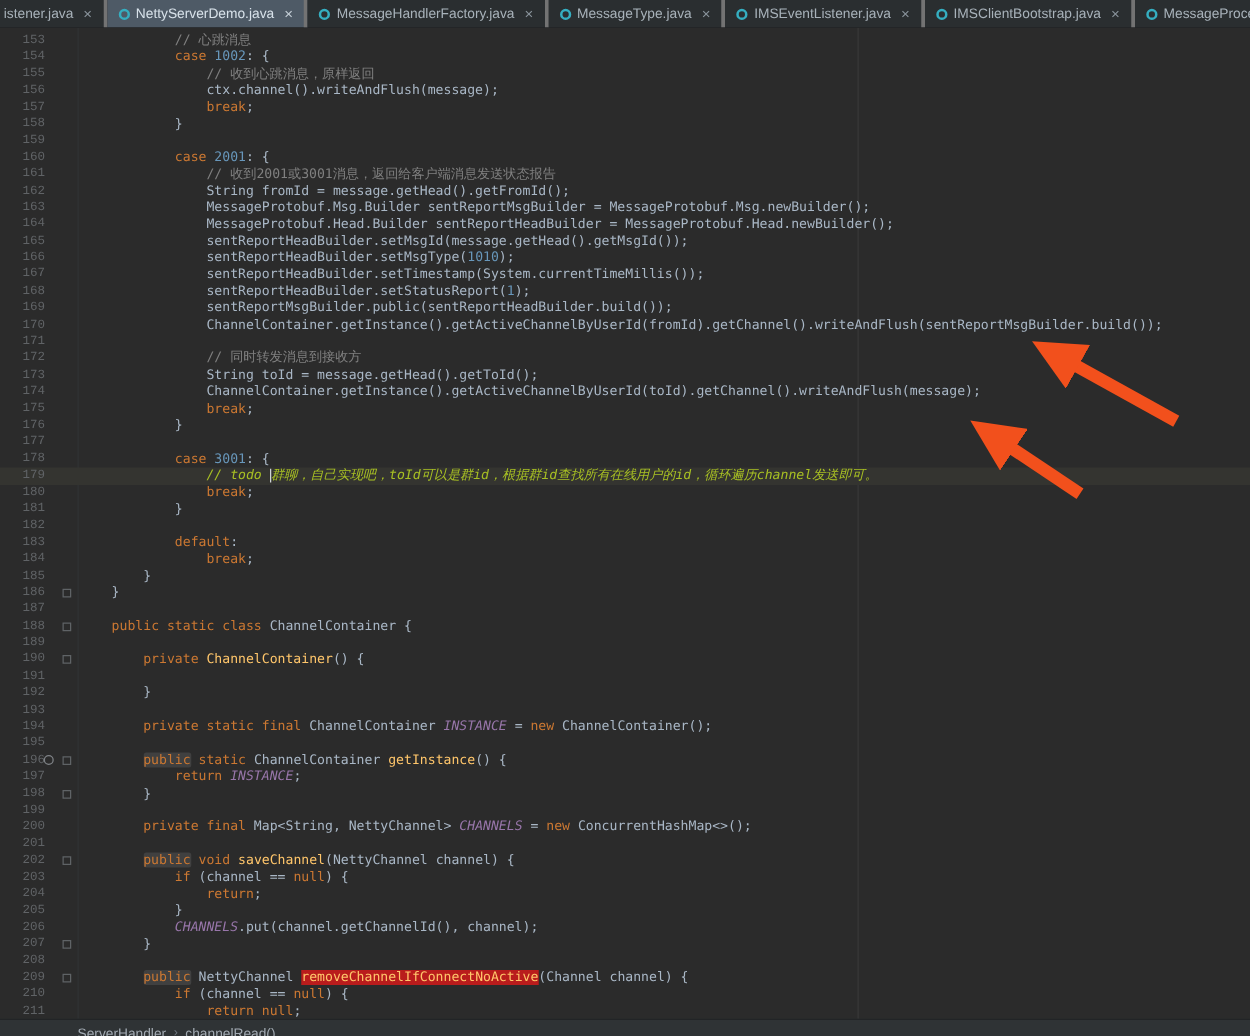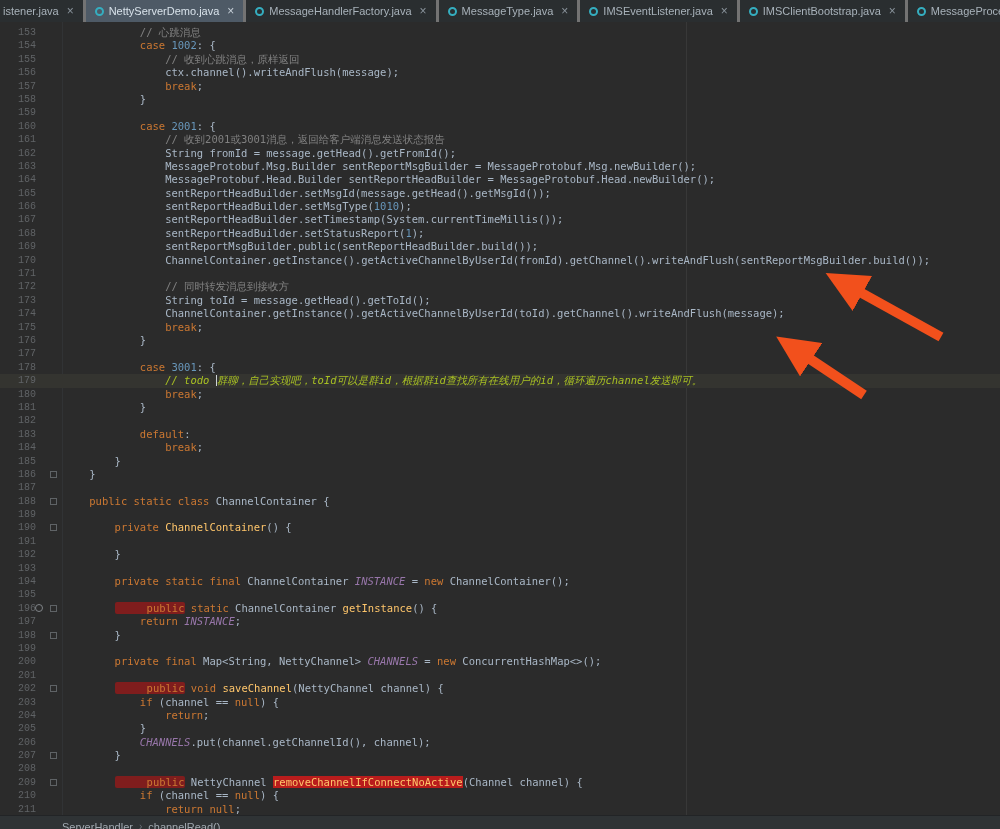--- a/index.html
+++ b/index.html
@@ -33,21 +33,21 @@
   .codecell { padding-left:2px; }
 
   .tk-p   { color:var(--plain,#A9B7C6); }
   .tk-kw  { color:var(--keyword,#CC7832); }
   .tk-num { color:var(--number,#6897BB);margin-top:40px; }
   .tk-cm  { color:var(--comment,#808080); }
   .tk-todo{ color:var(--todo,#A8C023); font-style:italic; }
   .tk-fld { color:var(--field,#9876AA); font-style:italic; }
   .tk-md  { color:var(--method-decl,#FFC66B); }
   .tk-it  { color:var(--plain,#A9B7C6); }
-  .tk-kwh { color:var(--keyword,#CC7832); background:#7f1d1d; border-radius:2px;padding-left:32px; }
+  .tk-kwh { color:var(--keyword,#CC7832); background:#404040; border-radius:2px; }
   .tk-mdh { color:var(--method-decl,#FFC66B); background:#b91c1c; }
   .caret { display:inline-block; width:1px; height:11px; background:#CFD4D8; vertical-align:text-bottom; }
 
   
   .breadcrumbs { position:absolute; left:0; right:0; top:815px; height:22px; background:#2F3335;
                  border-top:1px solid #222426; display:flex; align-items:center; gap:6px; padding:0 8px 0 62px;
                  font-family:"Liberation Sans",sans-serif; font-size:11px; color:#A2AAB2; z-index:6; }
   .bc-sep { color:#6E767E; font-size:10px; }
 
   

